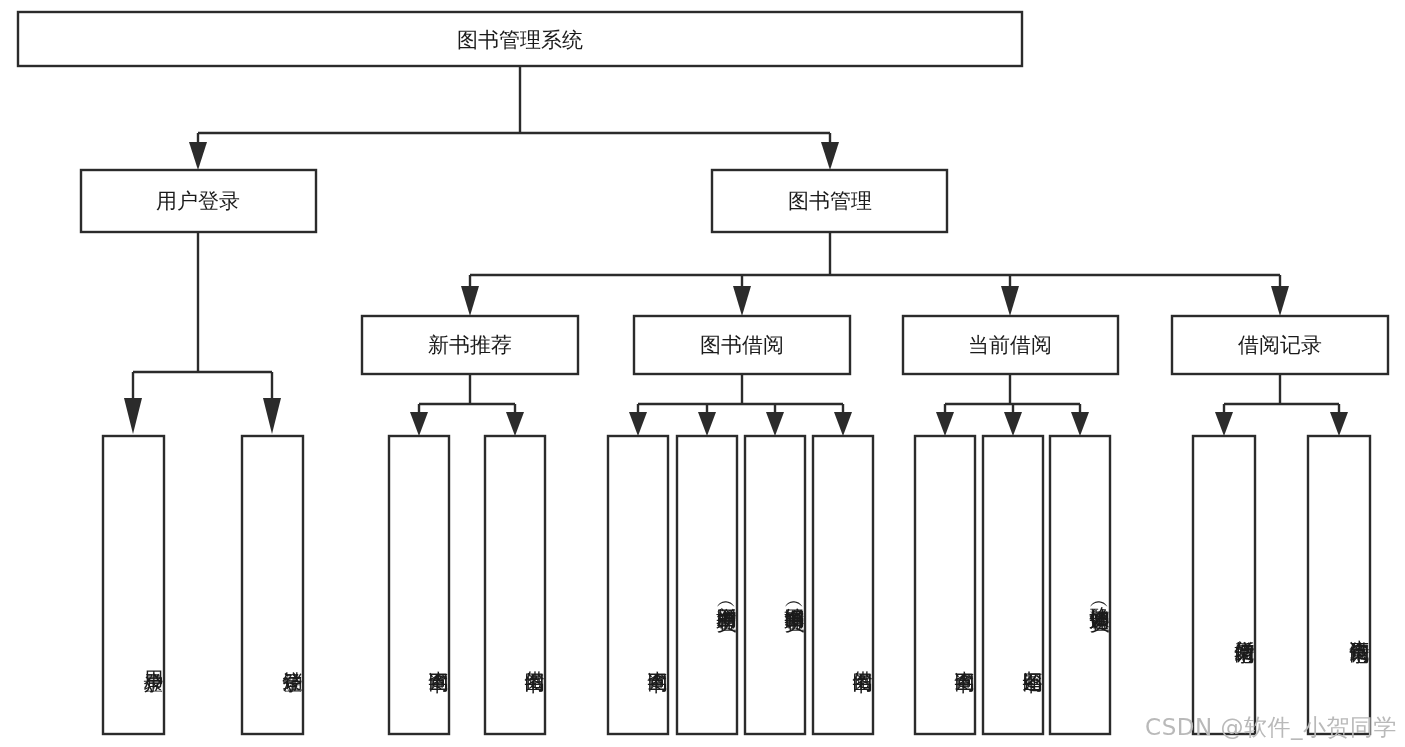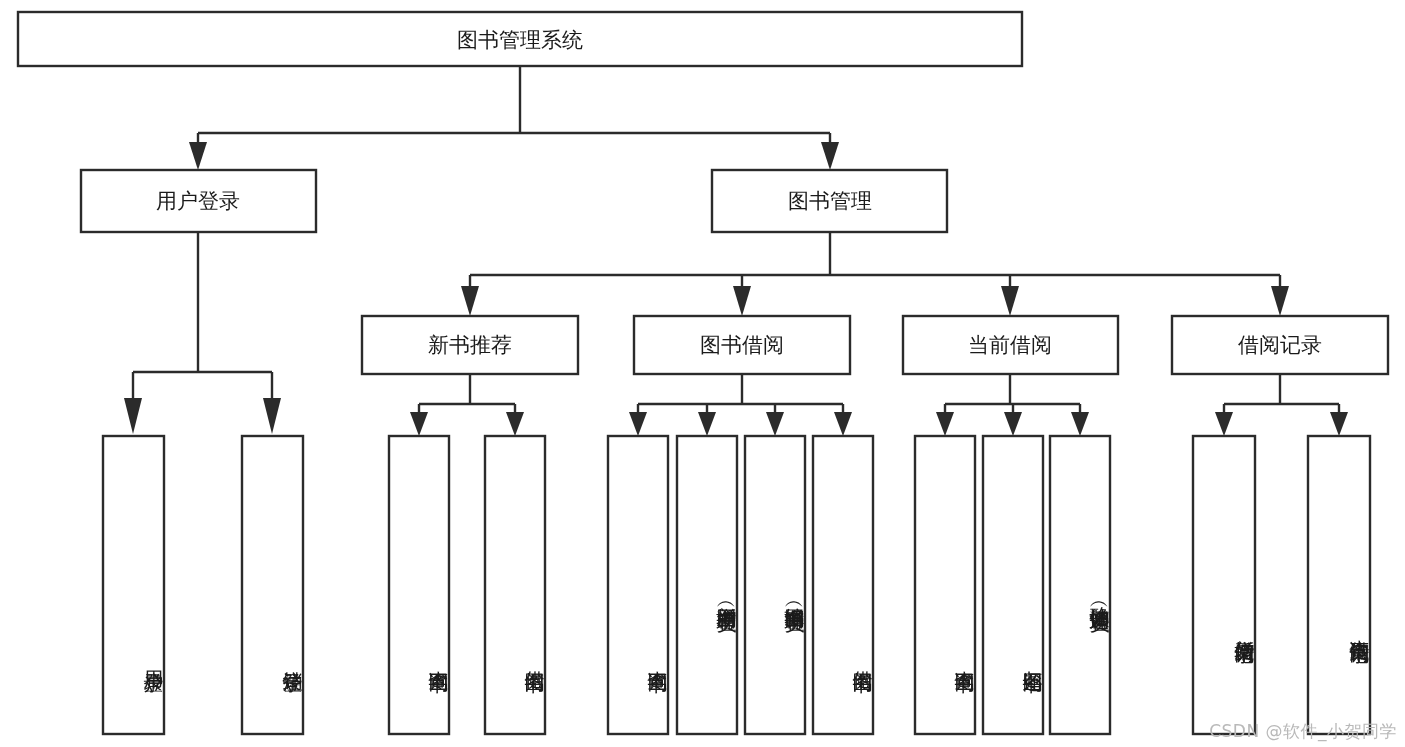--- a/index.html
+++ b/index.html
@@ -60,21 +60,21 @@
     align-items: flex-start;
     justify-content: center;
     white-space: nowrap;
     pointer-events: none;
   }
   .watermark {
     position: absolute;
     right: 8px;
     bottom: 4px;
     font-family: "DejaVu Sans", "Liberation Sans", sans-serif;
-    font-size: 17px;
+    font-size: 23px;
     color: #b9b9b9;
     letter-spacing: 0.5px;
     white-space: nowrap;
     margin-left: 12px;
   }
 </style>
 </head>
 <body>
 
 <div id="diagram-root">

